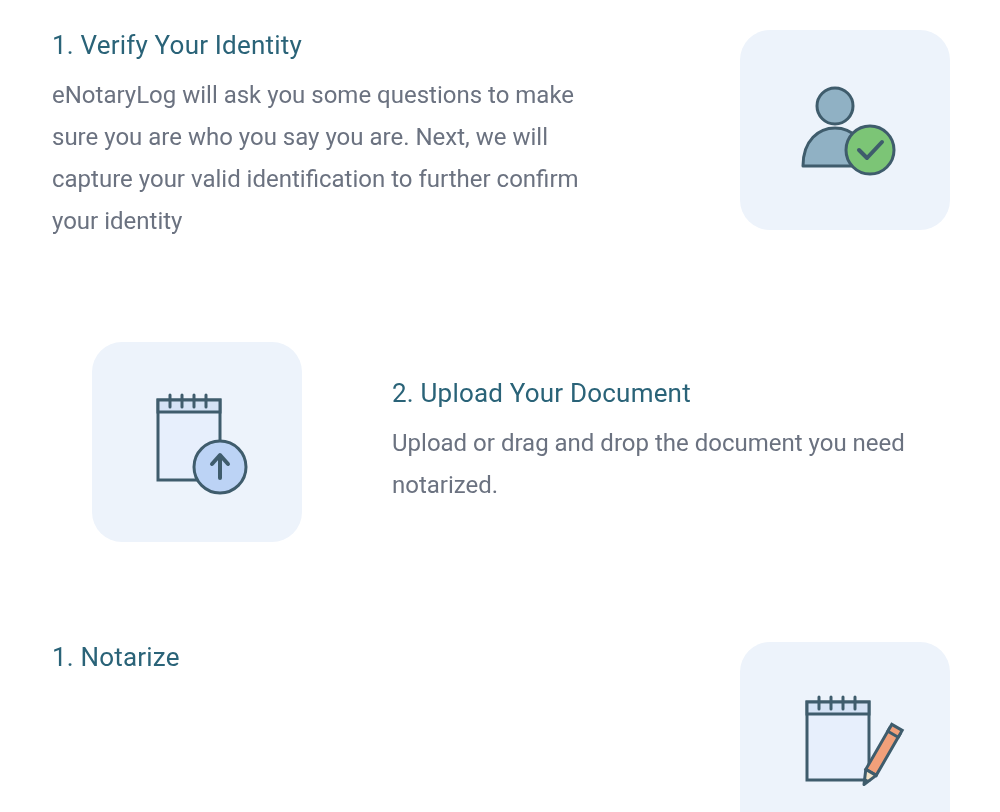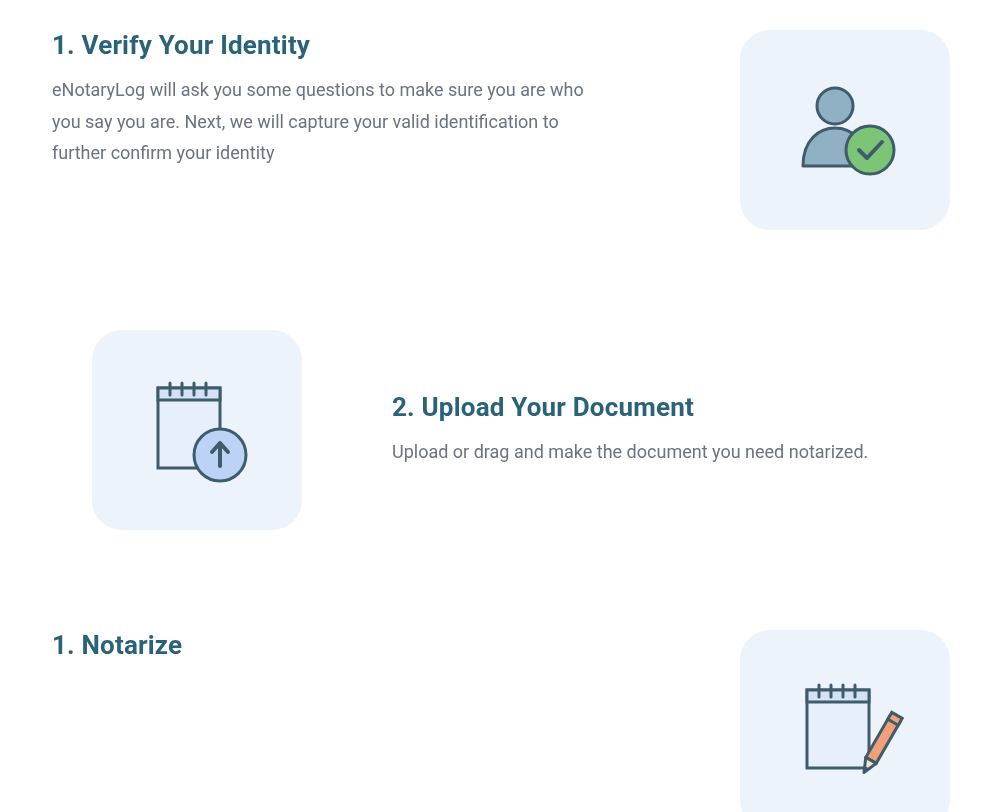--- a/index.html
+++ b/index.html
@@ -18,28 +18,28 @@
     align-items: flex-start;
     gap: 60px;
     margin-bottom: 100px;
   }
   .step-text {
     flex: 1;
     padding-top: 0;
   }
   .step-title {
     color: #2a6378;
-    font-weight: 700;
+    font-weight: 400;
     font-size: 26px;
     margin-bottom: 14px;
     letter-spacing: 0.2px;
   }
   .step-desc {
     color: #6b7280;
-    font-size: 18px;
+    font-size: 24px;
     line-height: 1.75;
     font-weight: 400;
     max-width: 560px;
   }
   .icon-box {
     width: 210px;
     height: 200px;
     background: #edf3fb;
     border-radius: 30px;
     display: flex;
@@ -107,21 +107,21 @@
 
           <circle cx="80" cy="85" r="26" fill="#bcd3f5" stroke="#3f5c6c" stroke-width="3"></circle>
 
           <line x1="80" y1="96" x2="80" y2="74" stroke="#3f5c6c" stroke-width="4" stroke-linecap="round"></line>
           <path d="M72 82 L80 73 L88 82" fill="none" stroke="#3f5c6c" stroke-width="4" stroke-linecap="round" stroke-linejoin="round"></path>
         </svg>
       </span>
     </div>
     <div class="step-text">
       <h2 class="step-title">2. Upload Your Document</h2>
-      <p class="step-desc">Upload or drag and make the document you need notarized.</p>
+      <p class="step-desc">Upload or drag and drop the document you need notarized.</p>
     </div>
   </div>
 
   <div class="step step-3">
     <div class="step-text">
       <h2 class="step-title">1. Notarize</h2>
     </div>
     <div class="icon-box">
       <span>
         <svg width="120" height="120" viewBox="0 0 120 120">

